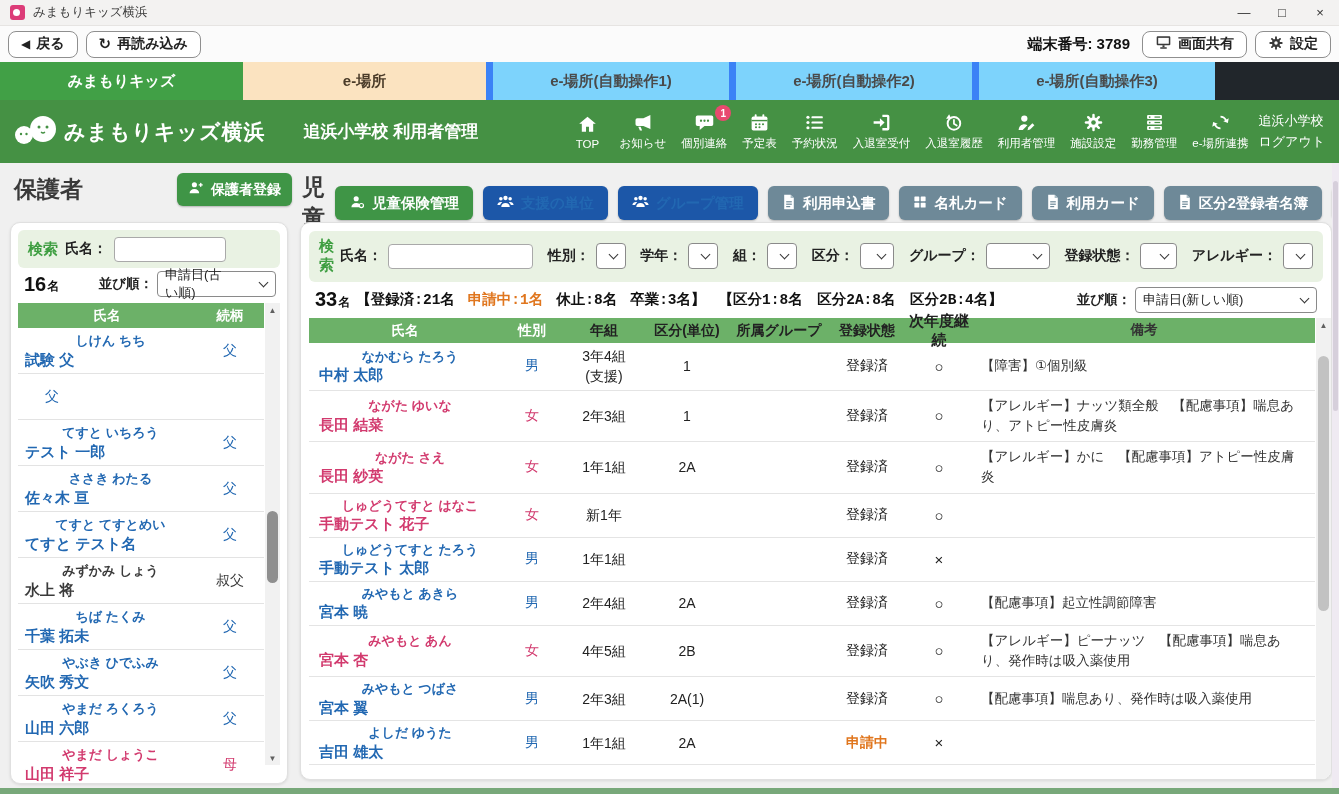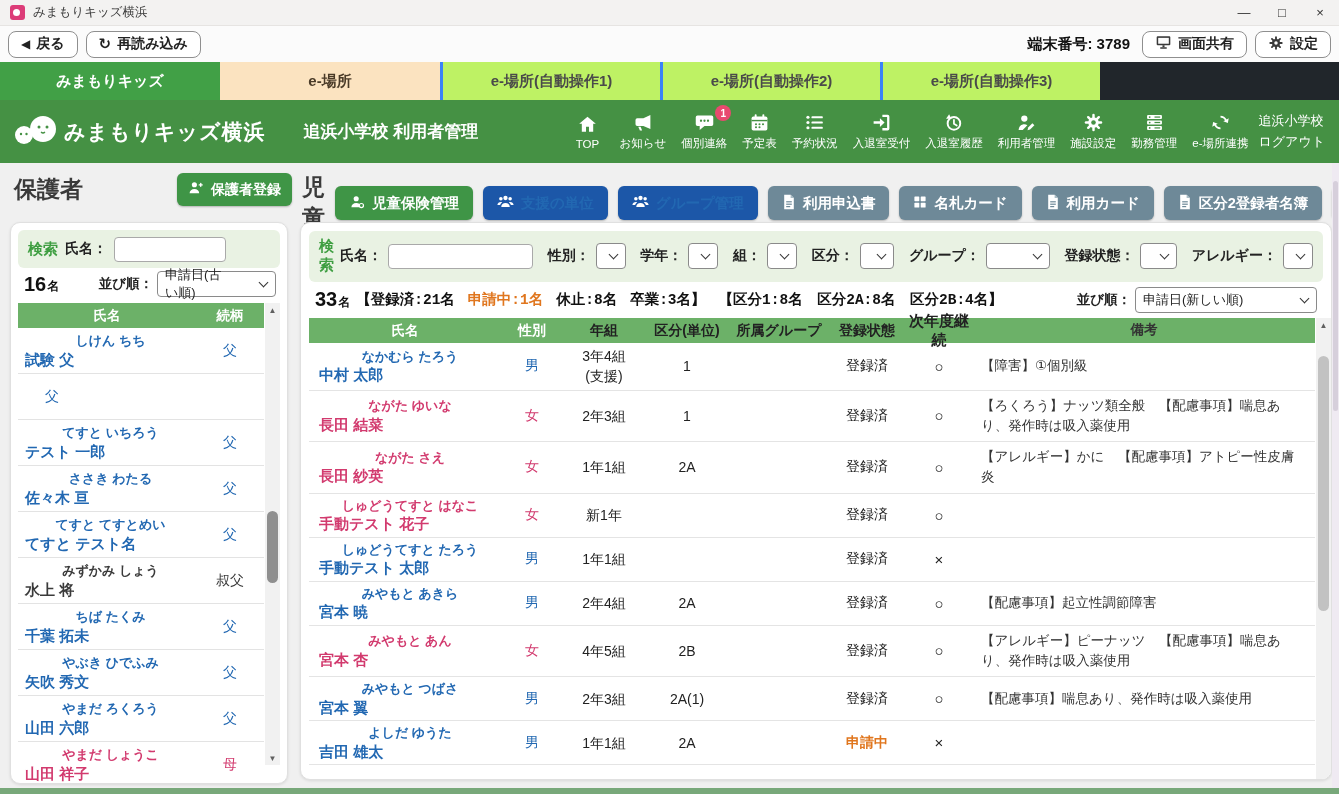--- a/index.html
+++ b/index.html
@@ -16,24 +16,24 @@
 
   
   .toolbar { position:absolute; left:0; top:26px; width:1339px; height:36px; background:#fbfbfb; display:flex; align-items:center; padding:0 8px; }
   .tbtn { background:#fff; border:1px solid #8f8f8f; border-radius:8px; height:27px; display:flex; align-items:center; gap:6px; padding:0 12px; font-size:14px; font-weight:bold; color:#222; margin-right:8px; cursor:pointer; }
   .tb-right { margin-left:auto; display:flex; align-items:center; gap:8px; }
   .terminal { font-size:15px; font-weight:bold; color:#111; margin-right:4px; }
   .tbtn.last { margin-right:0; }
 
   
   .tabbar { position:absolute; left:0; top:62px; width:1339px; height:38px; display:flex; background:#21262b; }
-  .tab { width:220px; display:flex; align-items:center; justify-content:center; font-size:15px; font-weight:bold; cursor:pointer;text-align:right; }
+  .tab { width:243px; display:flex; align-items:center; justify-content:center; font-size:15px; font-weight:bold; cursor:pointer;text-align:right; }
   .tab.green { background:#41a046; color:#fff; }
   .tab.peach { background:#fbe3c0; color:#4a3b28; }
-  .tab.gray  { background:#bef264; color:#4a4a4a; border-left:3px solid #3b82f6; }
+  .tab.gray  { background:#7dd3fc; color:#4a4a4a; border-left:7px solid #3b82f6; }
 
   
   .appheader { position:absolute; left:0; top:100px; width:1339px; height:63px; background:#459144; display:flex; align-items:center; color:#fff; padding:0 10px 0 12px; }
   .logo { display:flex; align-items:center; gap:6px; }
   .logotext { font-size:21px; font-weight:bold; letter-spacing:1px; }
   .pagetitle { font-size:17px; font-weight:bold; margin-left:38px; white-space:nowrap; }
   .nav { margin-left:auto; display:flex; align-items:center; gap:15px; }
   .navitem { display:flex; flex-direction:column; align-items:center; gap:3px; cursor:pointer; position:relative; min-width:34px; }
   .navitem svg { display:block; }
   .navlabel { font-size:11.5px; white-space:nowrap; }
@@ -609,21 +609,21 @@
         <div class="cName red">
             <div class="kana">ながた ゆいな</div>
             <div class="nm">長田 結菜</div>
           </div>
         <div class="cGen red">女</div>
         <div class="cGrade">2年3組</div>
         <div class="cKub">1</div>
         <div class="cGrp"></div>
         <div class="cSta">登録済</div>
         <div class="cNext">○</div>
-        <div class="cRem">【ろくろう】ナッツ類全般　【配慮事項】喘息あり、発作時は吸入薬使用</div>
+        <div class="cRem">【アレルギー】ナッツ類全般　【配慮事項】喘息あり、アトピー性皮膚炎</div>
       </div>
       <div class="crow">
         <div class="cName red">
             <div class="kana">ながた さえ</div>
             <div class="nm">長田 紗英</div>
           </div>
         <div class="cGen red">女</div>
         <div class="cGrade">1年1組</div>
         <div class="cKub">2A</div>
         <div class="cGrp"></div>

